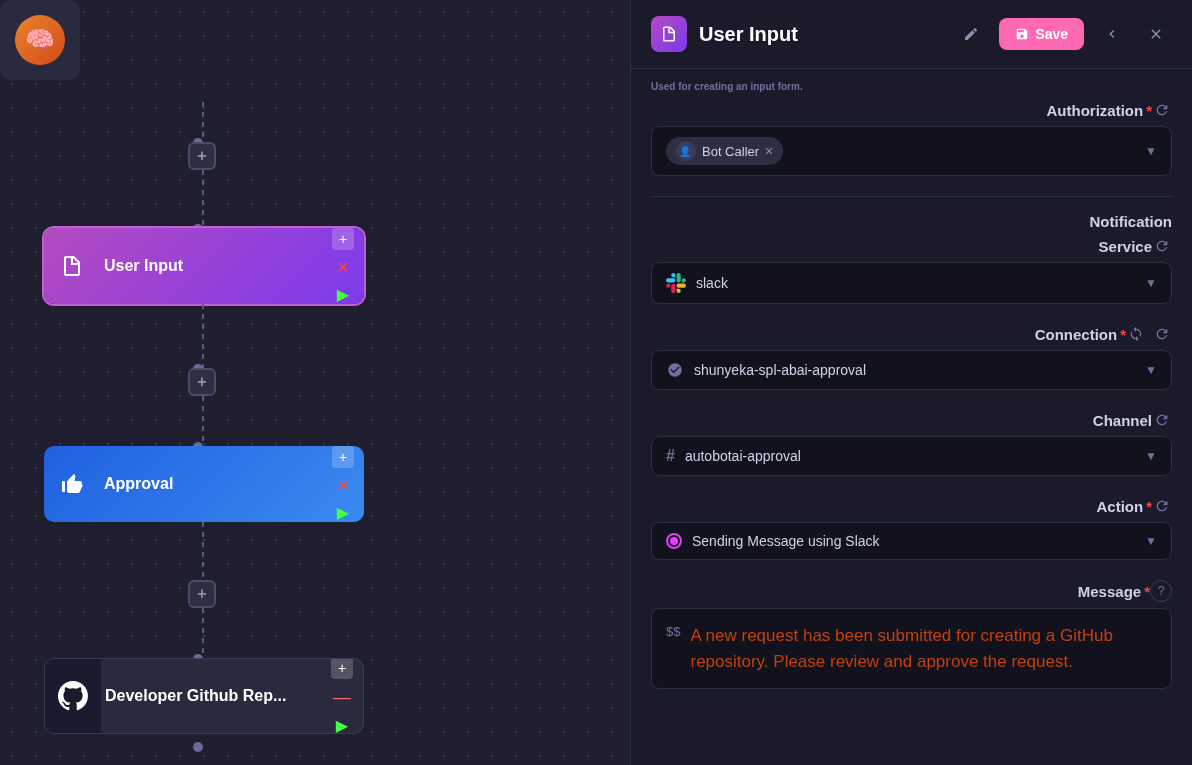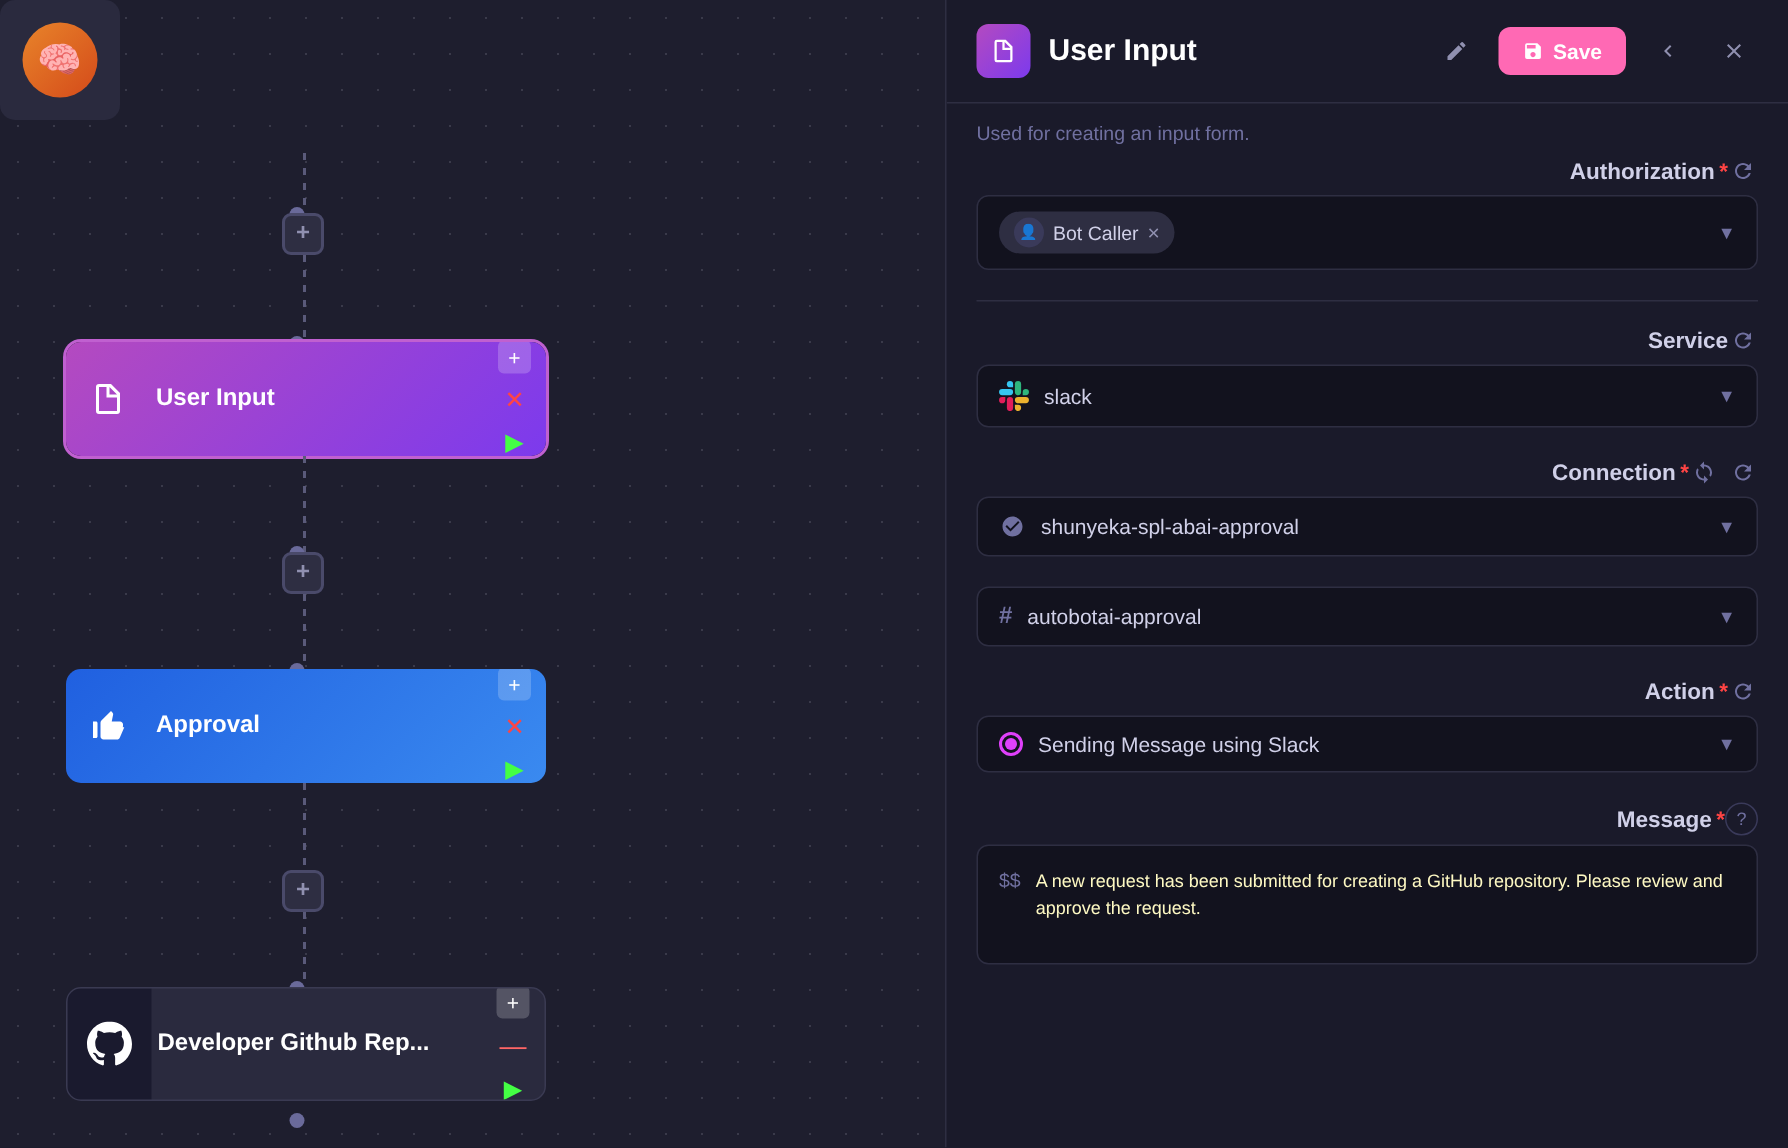--- a/index.html
+++ b/index.html
@@ -259,22 +259,23 @@
       font-weight: 600;
       cursor: pointer;
       display: flex;
       align-items: center;
       gap: 6px;
     }
 
     .panel-subtitle {
       padding: 12px 20px 8px;
       color: #7070a0;
-      font-size: 13px;
+      font-size: 10px;
       flex-shrink: 0;
+      font-weight: bold;
     }
 
     .panel-body {
       padding: 0 20px;
       flex: 1;
     }
 
     .section {
       margin-bottom: 20px;
     }
@@ -415,22 +416,22 @@
     }
 
     .message-prefix {
       color: #7070a0;
       font-size: 13px;
       white-space: nowrap;
       margin-top: 1px;
     }
 
     .message-text {
-      color: #fef9c3;
-      font-size: 12px;
+      color: #c2410c;
+      font-size: 17px;
       line-height: 1.5;
     }
 
     .help-btn {
       background: transparent;
       border: 1px solid #3a3a5a;
       border-radius: 50%;
       width: 22px;
       height: 22px;
       display: flex;
@@ -582,20 +583,23 @@
           <span>Bot Caller</span>
           <span class="remove">×</span>
         </div>
         <span class="chevron">▼</span>
       </div>
     </div>
 
     <div class="divider"></div>
 
     <div class="section">
+      <div class="section-header">
+        <span class="section-title">Notification</span>
+      </div>
 
       <div class="section">
         <div class="section-header">
           <span class="section-title">Service</span>
           <button class="refresh-btn">
             <svg viewBox="0 0 24 24" fill="currentColor" width="16" height="16">
               <path d="M17.65 6.35C16.2 4.9 14.21 4 12 4c-4.42 0-7.99 3.58-7.99 8s3.57 8 7.99 8c3.73 0 6.84-2.55 7.73-6h-2.08c-.82 2.33-3.04 4-5.65 4-3.31 0-6-2.69-6-6s2.69-6 6-6c1.66 0 3.14.69 4.22 1.78L13 11h7V4l-2.35 2.35z"></path>
             </svg>
           </button>
         </div>
@@ -639,20 +643,28 @@
             <svg viewBox="0 0 24 24" fill="currentColor" width="16" height="16">
               <path d="M12 2C6.48 2 2 6.48 2 12s4.48 10 10 10 10-4.48 10-10S17.52 2 12 2zm-2 15l-5-5 1.41-1.41L10 14.17l7.59-7.59L19 8l-9 9z"></path>
             </svg>
           </div>
           <span>shunyeka-spl-abai-approval</span>
           <span class="chevron">▼</span>
         </div>
       </div>
 
       <div class="section">
+        <div class="section-header">
+          <span class="section-title">Channel</span>
+          <button class="refresh-btn">
+            <svg viewBox="0 0 24 24" fill="currentColor" width="16" height="16">
+              <path d="M17.65 6.35C16.2 4.9 14.21 4 12 4c-4.42 0-7.99 3.58-7.99 8s3.57 8 7.99 8c3.73 0 6.84-2.55 7.73-6h-2.08c-.82 2.33-3.04 4-5.65 4-3.31 0-6-2.69-6-6s2.69-6 6-6c1.66 0 3.14.69 4.22 1.78L13 11h7V4l-2.35 2.35z"></path>
+            </svg>
+          </button>
+        </div>
         <div class="select-field">
           <span class="hash-icon">#</span>
           <span>autobotai-approval</span>
           <span class="chevron">▼</span>
         </div>
       </div>
 
       <div class="section">
         <div class="section-header">
           <span class="section-title">

